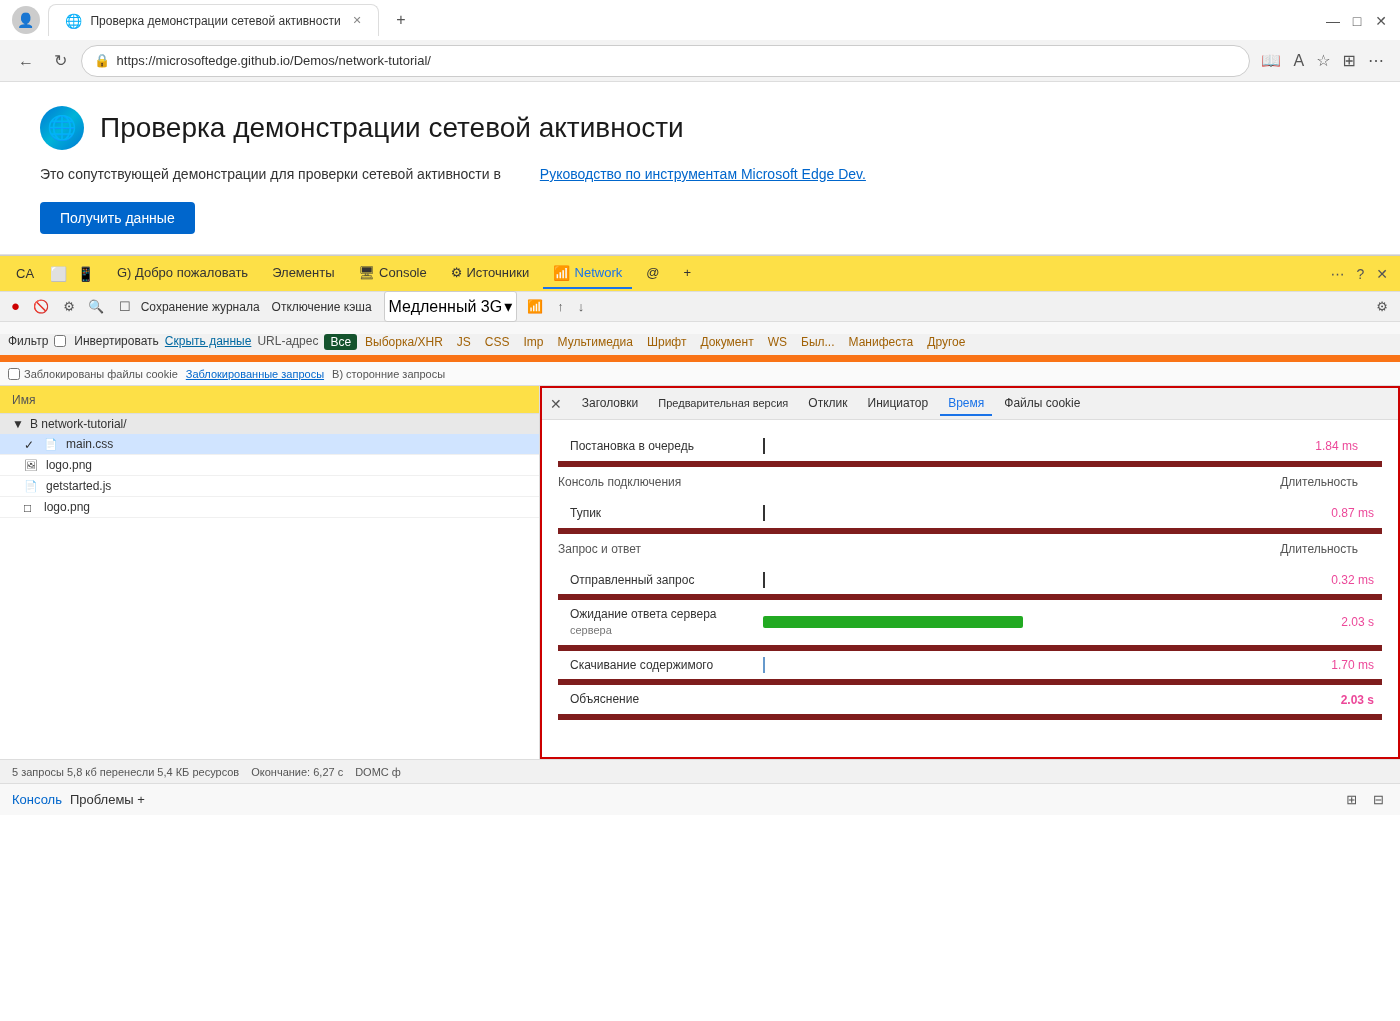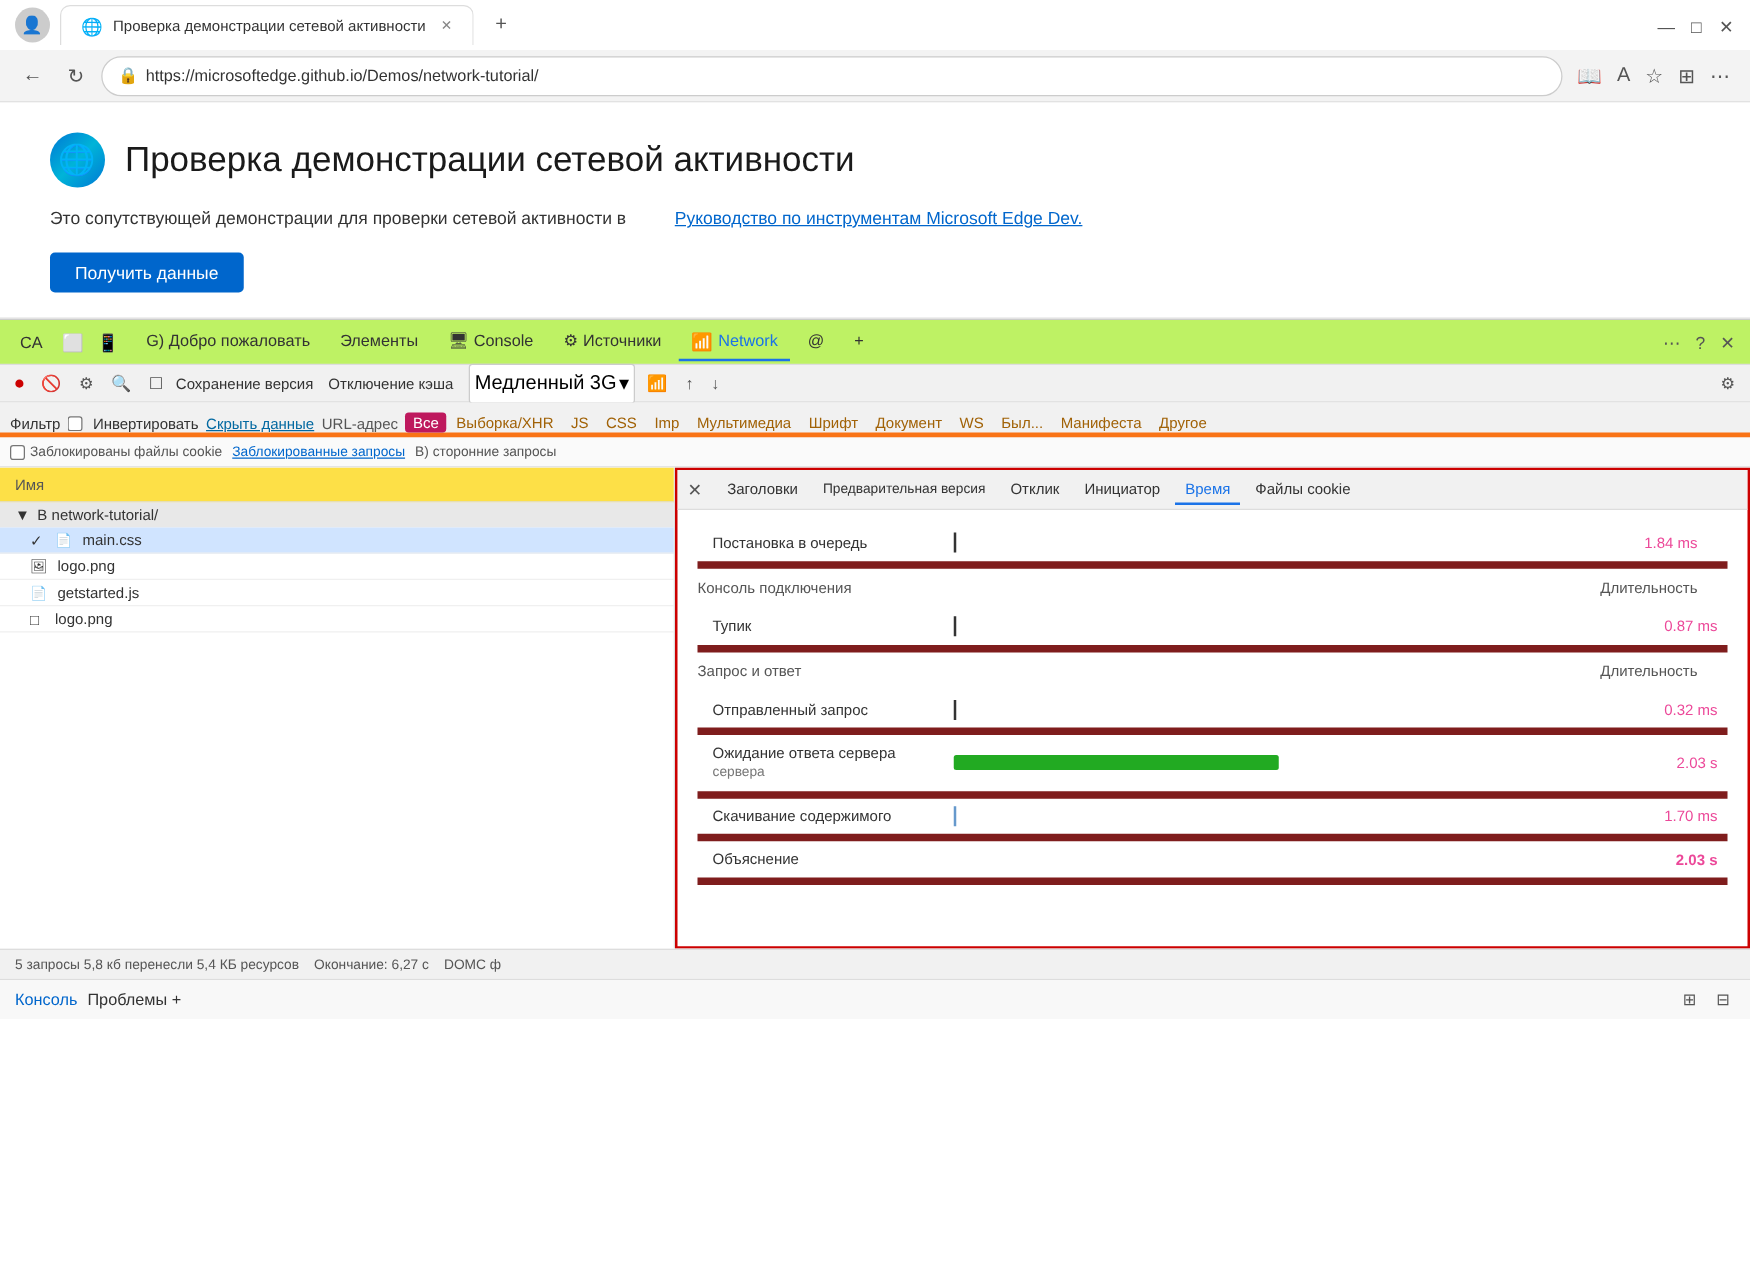--- a/index.html
+++ b/index.html
@@ -20,42 +20,42 @@
     .page-header { display: flex; align-items: center; gap: 16px; margin-bottom: 16px; }
     .page-title { font-size: 28px; font-weight: 300; color: #1a1a1a; }
     .page-description { font-size: 14px; color: #333; margin-bottom: 20px; }
     .page-description a { color: #0066cc; text-decoration: none; }
     .get-data-btn { background: #0066cc; color: #fff; border: none; border-radius: 4px; padding: 8px 20px; font-size: 14px; cursor: pointer; }
 
     
     .devtools { background: #f8f8f8; border-top: 1px solid #ccc; display: flex; flex-direction: column; height: 560px; }
 
     
-    .devtools-toolbar { display: flex; align-items: center; padding: 0 8px; height: 36px; background: #bef264; border-bottom: 1px solid #ddd; gap: 4px; }
+    .devtools-toolbar { display: flex; align-items: center; padding: 0 8px; height: 36px; background: #fde047; border-bottom: 1px solid #ddd; gap: 4px; }
     .dt-tab { padding: 6px 10px; font-size: 13px; color: #333; cursor: pointer; border-bottom: 2px solid transparent; white-space: nowrap; }
     .dt-tab.active { color: #1a73e8; border-bottom: 2px solid #1a73e8; }
     .dt-tab-ca { font-size: 13px; color: #333; padding: 6px 8px; cursor: pointer; font-weight: 500; }
     .dt-tab-icons { display: flex; align-items: center; gap: 2px; margin-right: 4px; }
     .dt-tab-icon-btn { background: none; border: none; cursor: pointer; padding: 4px; color: #555; font-size: 14px; }
     .dt-right-icons { margin-left: auto; display: flex; align-items: center; gap: 4px; }
 
     
     .network-toolbar { display: flex; align-items: center; padding: 0 8px; height: 30px; background: #f1f1f1; border-bottom: 1px solid #ddd; gap: 6px; }
     .nt-btn { background: none; border: none; cursor: pointer; padding: 2px 4px; color: #555; font-size: 13px; border-radius: 3px; }
     .nt-label { font-size: 12px; color: #333; white-space: nowrap; }
     .nt-sep { color: #bbb; }
     .nt-select { display: flex; align-items: center; gap: 2px; cursor: pointer; font-size: 16px; border: 1px solid #ccc; border-radius: 3px; padding: 5px 4px; background: #fff; }
 
     
-    .filter-bar { display: flex; align-items: flex-end; padding: 0 8px; height: 28px; background: #f1f1f1; border-bottom: 4px solid #f97316; gap: 6px; }
+    .filter-bar { display: flex; align-items: flex-start; padding: 0 8px; height: 28px; background: #f1f1f1; border-bottom: 7px solid #f97316; gap: 6px; margin-top: 12px; }
     .filter-label { font-size: 12px; color: #333; }
     .filter-checkbox { width: 12px; height: 12px; }
     .filter-tabs { display: flex; gap: 2px; align-items: center; }
     .filter-tab { font-size: 12px; padding: 1px 6px; cursor: pointer; color: #a16207; border-radius: 3px; }
-    .filter-tab.active { background: #be185d; color: #fff; }
+    .filter-tab.active { background: #14532d; color: #fff; }
 
     
     .blocked-bar { display: flex; align-items: center; padding: 0 8px; height: 24px; background: #fafafa; border-bottom: 1px solid #ddd; gap: 8px; }
     .blocked-item { font-size: 11px; color: #555; cursor: pointer; display: flex; align-items: center; gap: 4px; }
 
     
     .network-main { display: flex; flex: 1; overflow: hidden; }
 
     
     .file-list { width: 540px; border-right: 1px solid #ddd; display: flex; flex-direction: column; background: #fff; }
@@ -184,21 +184,21 @@
       <button class="dt-tab-icon-btn">✕</button>
     </div>
   </div>
 
   <div class="network-toolbar">
     <button class="nt-btn record-btn">⏺</button>
     <button class="nt-btn">🚫</button>
     <button class="nt-btn">⚙</button>
     <button class="nt-btn">🔍</button>
     <button class="nt-btn">☐</button>
-    <span class="nt-label">Сохранение версия</span>
+    <span class="nt-label">Сохранение журнала</span>
     <span class="nt-sep"></span>
     <span class="nt-label">Отключение кэша</span>
     <span class="nt-sep"></span>
     <div class="nt-select">
       <span>Медленный 3G</span>
       <span>▾</span>
     </div>
     <button class="nt-btn">📶</button>
     <button class="nt-btn">↑</button>
     <button class="nt-btn">↓</button>

